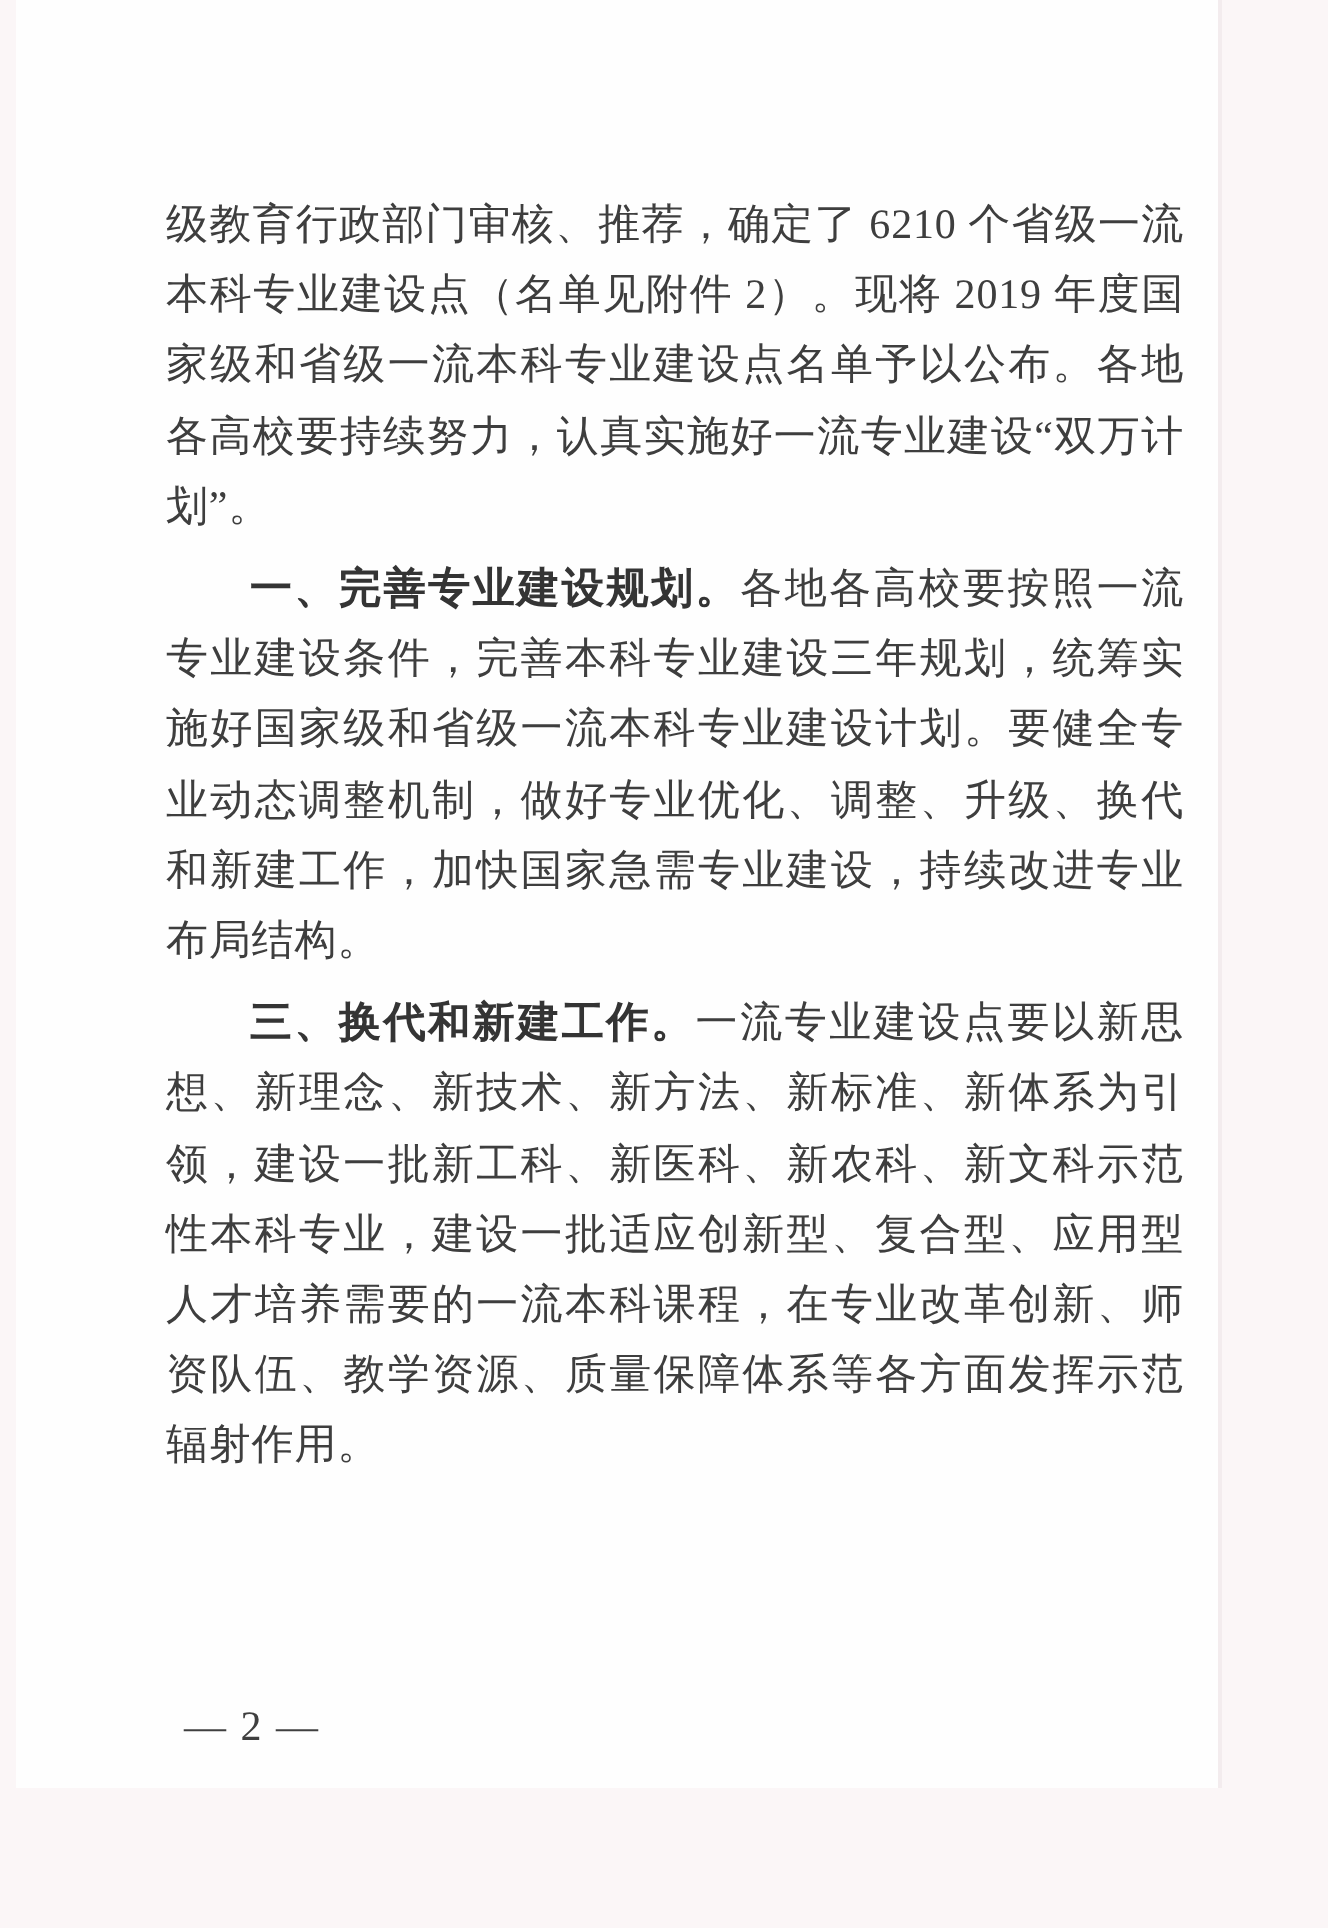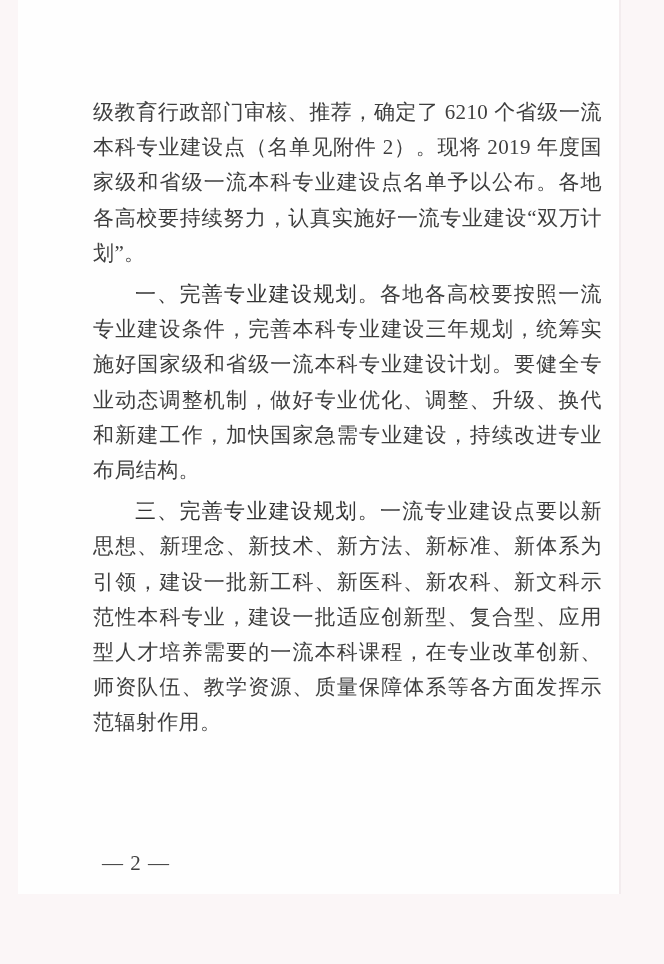--- a/index.html
+++ b/index.html
@@ -12,21 +12,21 @@
     position: relative;
     width: 664px;
     height: 964px;
     background: #fbf6f7; 
     overflow: hidden;
     font-family: "Liberation Serif", "DejaVu Serif", serif;
   }
   
   .sheet {
     position: absolute;
-    left: 18px;
+    left: 8px;
     top: 0;
     width: 601px;
     height: 894px;
     background: #fefefe;
   }
   
   .sheet::after {
     content: "";
     position: absolute;
     right: -2px;
@@ -50,21 +50,21 @@
     margin: 0;
     text-indent: 2em;
   }
   .text-block p.continuation {
     text-indent: 0;
   }
   .text-block p + p {
     margin-top: 6px;
   }
   .para-head {
-    font-weight: normal;
+    font-weight: bold;
     color: #343434;
   }
   .page-number {
     position: absolute;
     left: 84px;
     top: 849px;
     width: 120px;
     font-size: 21px;
     line-height: 28px;
     color: #3f3f3f;
@@ -79,19 +79,19 @@
 <div class="page">
   <div class="sheet">
 
     <div class="text-block">
 
       <p class="continuation"><span>级教育行政部门审核、推荐，确定了 6210 个省级一流本科专业建设点（名单见附件 2）。现将 2019 年度国家级和省级一流本科专业建设点名单予以公布。各地各高校要持续努力，认真实施好一流专业建设“双万计划”。</span></p>
 
       <p><span class="para-head">一、完善专业建设规划。</span><span>各地各高校要按照一流专业建设条件，完善本科专业建设三年规划，统筹实施好国家级和省级一流本科专业建设计划。要健全专业动态调整机制，做好专业优化、调整、升级、换代和新建工作，加快国家急需专业建设，持续改进专业布局结构。</span></p>
 
 
-      <p><span class="para-head">三、完善专业建设规划。</span><span>一流专业建设点要以新思想、新理念、新技术、新方法、新标准、新体系为引领，建设一批新工科、新医科、新农科、新文科示范性本科专业，建设一批适应创新型、复合型、应用型人才培养需要的一流本科课程，在专业改革创新、师资队伍、教学资源、质量保障体系等各方面发挥示范辐射作用。</span></p>
+      <p><span class="para-head">三、换代和新建工作。</span><span>一流专业建设点要以新思想、新理念、新技术、新方法、新标准、新体系为引领，建设一批新工科、新医科、新农科、新文科示范性本科专业，建设一批适应创新型、复合型、应用型人才培养需要的一流本科课程，在专业改革创新、师资队伍、教学资源、质量保障体系等各方面发挥示范辐射作用。</span></p>
 
     </div>
 
     <div class="page-number">— 2 —</div>
   </div>
 </div>
 
 </body></html>

